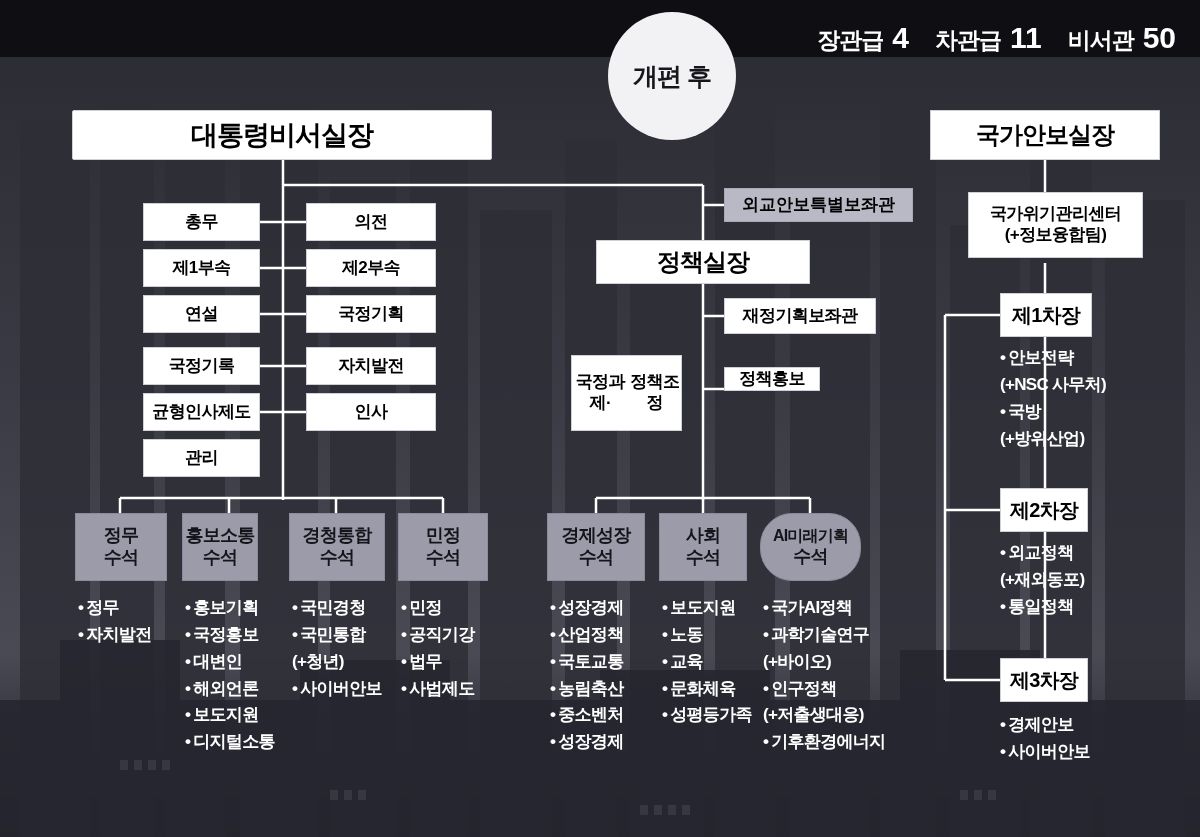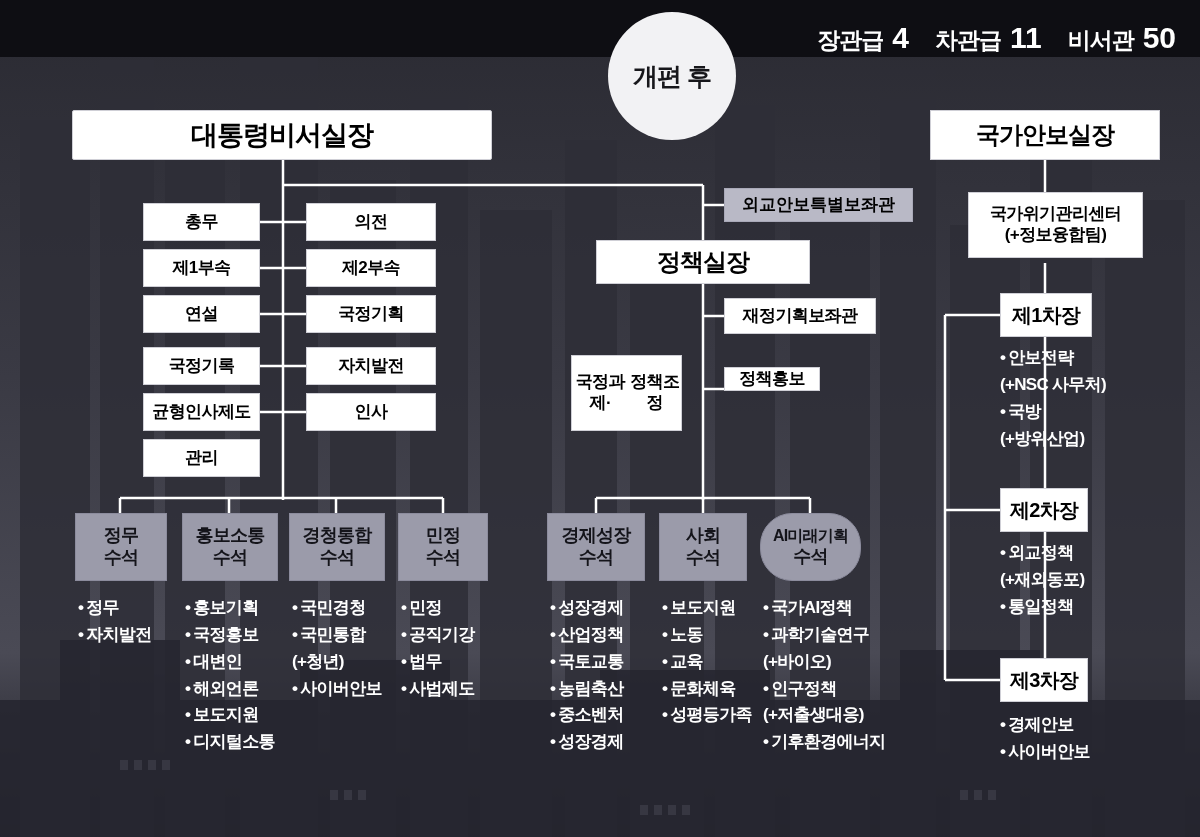--- a/index.html
+++ b/index.html
@@ -296,21 +296,21 @@
 
   <div class="node suseok" style="left:75px; top:513px; width:92px; height:68px; flex-direction:column;">
     <span>정무</span>
     <span>수석</span>
   </div>
   <div class="bullets" style="left:78px; top:595px; width:110px;">
     <div class="b">정무</div>
     <div class="b">자치발전</div>
   </div>
 
-  <div class="node suseok" style="left:182px; top:513px; width:96px; height:68px; flex-direction:column;font-family:Liberation Serif, serif;">
+  <div class="node suseok" style="left:182px; top:513px; width:76px; height:68px; flex-direction:column;font-family:Liberation Serif, serif;">
     <span>홍보소통</span>
     <span>수석</span>
   </div>
   <div class="bullets" style="left:185px; top:595px; width:120px;">
     <div class="b">홍보기획</div>
     <div class="b">국정홍보</div>
     <div class="b">대변인</div>
     <div class="b">해외언론</div>
     <div class="b">보도지원</div>
     <div class="b">디지털소통</div>

